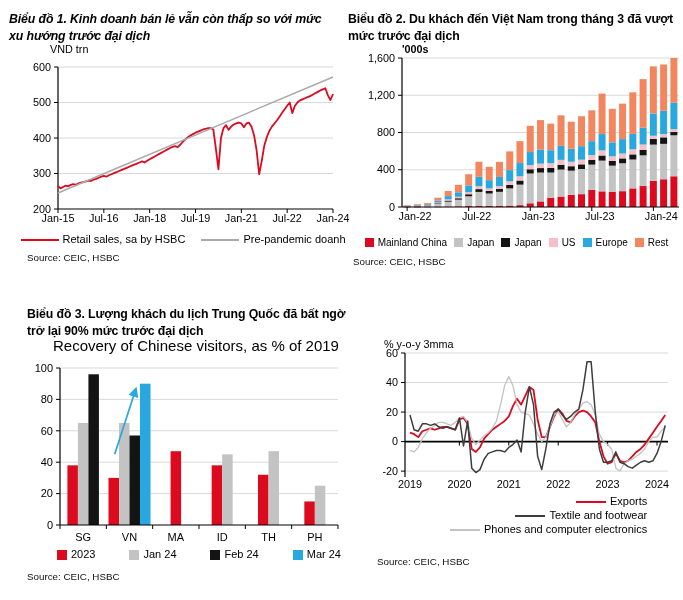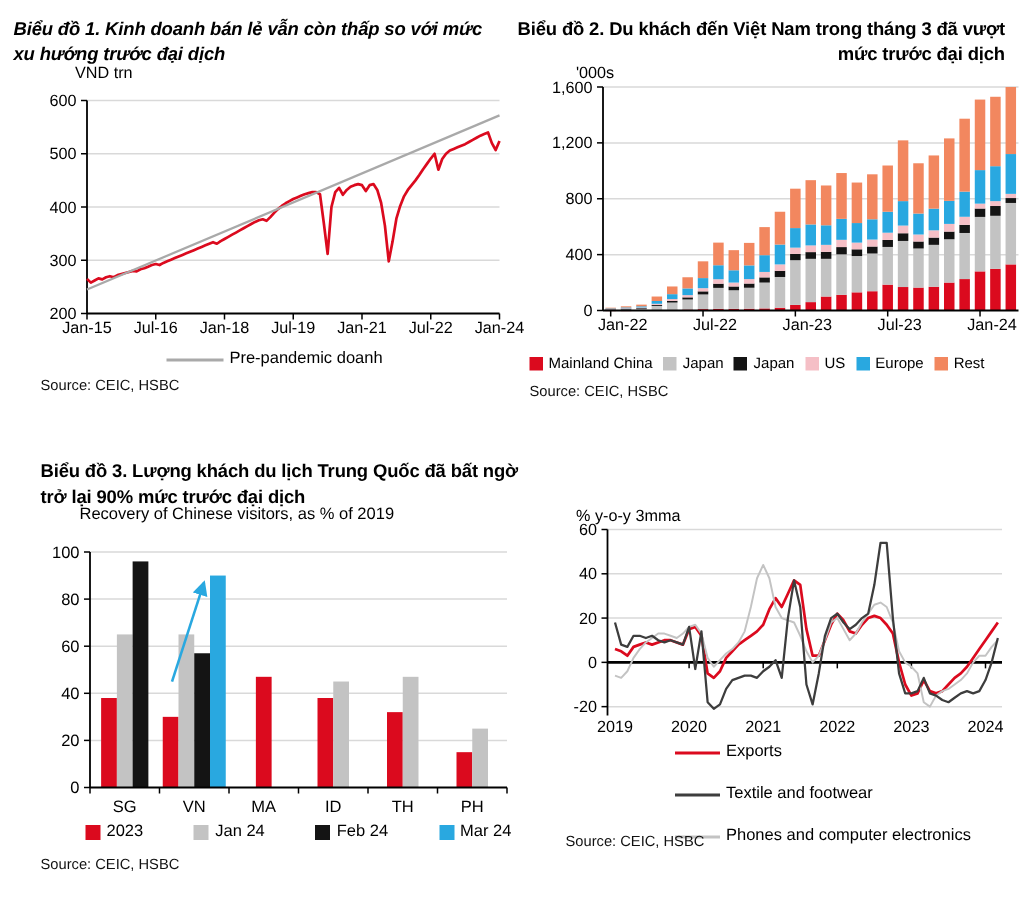--- a/index.html
+++ b/index.html
@@ -1,37 +1,37 @@
 <!DOCTYPE html>
 <html><head>
 <meta charset="utf-8">
 <style>
   html,body{margin:0;padding:0;background:#fff;}
   #page{position:relative;width:683px;height:600px;background:#fff;overflow:hidden;
         font-family:"Liberation Sans","DejaVu Sans",sans-serif;color:#000;}
   .title{position:absolute;font-size:12.3px;font-weight:700;line-height:16.5px;letter-spacing:-0.1px;}
   #title1{left:9px;top:11px;width:314px;font-style:italic;}
-  #title2{left:335px;top:11px;width:335px;text-align:right;}
+  #title2{left:348px;top:11px;width:335px;}
   #title3{left:27px;top:306px;width:322px;}
   #title4{left:348px;top:306px;width:320px;}
   .unit{position:absolute;font-size:10.8px;}
   #unit1{left:50px;top:43px;}
-  #unit2{left:384px;top:43px;}
+  #unit2{left:402px;top:43px;font-weight:bold;}
   #unit4{left:384px;top:338px;}
-  #subtitle3{position:absolute;left:53px;top:337px;font-size:11px;}
+  #subtitle3{position:absolute;left:53px;top:337px;font-size:15px;}
   svg.plot{position:absolute;overflow:visible;}
   #svg1{left:27px;top:58px;}
   #svg2{left:348px;top:50px;}
   #svg3{left:27px;top:358px;}
   #svg4{left:352px;top:348px;}
   .legend{position:absolute;display:flex;align-items:center;font-size:11px;}
   #legend1{left:27px;top:233px;width:312px;justify-content:center;gap:16px;}
-  #legend2{left:338px;top:236px;width:333px;justify-content:center;gap:7px;font-size:10px;}
+  #legend2{left:350px;top:236px;width:333px;justify-content:center;gap:7px;font-size:10px;}
   #legend3{left:57px;top:548px;width:284px;justify-content:space-between;}
-  #legend4{left:450px;top:495px;flex-direction:column;align-items:flex-start;gap:15px;}
+  #legend4{left:450px;top:495px;flex-direction:column;align-items:flex-end;gap:1px;}
   .li{display:flex;align-items:center;gap:4px;line-height:13px;white-space:nowrap;}
   .sw-line{display:inline-block;height:0;border-top:2px solid #000;}
   .sw-sq{display:inline-block;width:9px;height:9px;}
   .source{position:absolute;font-size:9.8px;color:#111;}
   #source1{left:27px;top:252px;}
   #source2{left:353px;top:256px;}
   #source3{left:27px;top:571px;}
   #source4{left:377px;top:556px;}
   text{font-family:"Liberation Sans","DejaVu Sans",sans-serif;fill:#000;}
 </style>
@@ -70,20 +70,24 @@
       <text x="76.83333333333334" y="164" text-anchor="middle" font-size="10.8">Jul-16</text>
       <text x="122.66666666666667" y="164" text-anchor="middle" font-size="10.8">Jan-18</text>
       <text x="168.5" y="164" text-anchor="middle" font-size="10.8">Jul-19</text>
       <text x="214.33333333333334" y="164" text-anchor="middle" font-size="10.8">Jan-21</text>
       <text x="260.16666666666663" y="164" text-anchor="middle" font-size="10.8">Jul-22</text>
       <text x="306" y="164" text-anchor="middle" font-size="10.8">Jan-24</text>
       <polyline points="31,127.925 33.5462962962963,130.41 36.092592592592595,128.99 38.638888888888886,127.57 41.18518518518518,128.28 43.73148148148148,126.86 46.27777777777778,126.15 48.824074074074076,126.86 51.37037037037037,125.44 53.91666666666667,124.73 56.46296296296296,124.02 59.00925925925926,123.31 61.55555555555556,122.6 64.10185185185185,122.955 66.64814814814815,121.535 69.19444444444444,120.825 71.74074074074073,119.76 74.28703703703704,118.695 76.83333333333334,117.985 79.37962962962962,118.695 81.92592592592592,117.275 84.47222222222223,116.21 87.01851851851852,115.145 89.56481481481481,114.08 92.11111111111111,113.015 94.6574074074074,111.95 97.20370370370371,110.885 99.75,109.82 102.29629629629629,108.755 104.8425925925926,107.69 107.38888888888889,106.625 109.93518518518519,105.56 112.48148148148148,104.495 115.02777777777777,103.43 117.57407407407408,104.495 120.12037037037037,102.72 122.66666666666667,101.3 125.21296296296296,99.88 127.75925925925925,98.46 130.30555555555554,97.04 132.85185185185185,95.62 135.39814814814815,94.2 137.94444444444446,92.78 140.49074074074076,91.36 143.03703703703704,89.94 145.58333333333331,88.875 148.12962962962962,88.165 150.67592592592592,89.23 153.22222222222223,86.745 155.76851851851853,83.905 158.3148148148148,81.42 160.86111111111111,79.29 163.40740740740742,77.515 165.9537037037037,76.095 168.5,74.675 171.0462962962963,73.61 173.59259259259258,72.545 176.13888888888889,71.47999999999999 178.6851851851852,70.77000000000001 181.2314814814815,70.06 183.77777777777777,70.06 186.32407407407408,71.47999999999999 188.87037037037038,90.65 191.41666666666666,111.24 193.96296296296296,80 196.50925925925927,70.06 199.05555555555554,67.22 201.60185185185185,71.83500000000001 204.14814814814815,68.64 206.69444444444446,66.50999999999999 209.24074074074073,65.445 211.78703703703704,64.735 214.33333333333334,65.445 216.87962962962962,69.35 219.42592592592592,65.445 221.97222222222223,64.735 224.5185185185185,68.64 227.0648148148148,77.16 229.61111111111111,92.425 232.15740740740742,116.21 234.7037037037037,103.075 237.25,87.81 239.7962962962963,79.29 242.34259259259258,72.9 244.88888888888889,68.64 247.4351851851852,65.445 249.9814814814815,62.25 252.52777777777777,58.7 255.07407407407408,54.795 257.6203703703704,51.245 260.16666666666663,47.695 262.71296296296293,44.5 265.25925925925924,55.15 267.80555555555554,48.05 270.35185185185185,44.5 272.89814814814815,42.37 275.44444444444446,41.305 277.99074074074076,40.239999999999995 280.53703703703707,39.175 283.08333333333337,38.11 285.6296296296296,36.69 288.1759259259259,35.269999999999996 290.72222222222223,33.85 293.26851851851853,32.43 295.81481481481484,31.365 298.3611111111111,30.3 300.9074074074074,37.4 303.4537037037037,42.015 306,35.980000000000004" fill="none" stroke="#DB0A1E" stroke-width="1.8" stroke-linejoin="round"></polyline>
       <polyline points="31,135.025 306,18.939999999999998" fill="none" stroke="#A9A9A9" stroke-width="1.5" stroke-linejoin="round"></polyline>
     </svg>
   <div class="legend" id="legend1">
+      <span class="li">
+        <span class="sw-line" style="width: 38px; border-top-color: rgb(219, 10, 30);"></span>
+        <span>Retail sales, sa by HSBC</span>
+      </span>
       <span class="li">
         <span class="sw-line" style="width: 38px; border-top-color: rgb(169, 169, 169);"></span>
         <span>Pre-pandemic doanh</span>
       </span>
     </div>
   <div class="source" id="source1">Source: CEIC, HSBC</div>
 
   <div class="title" id="title2">Biểu đồ 2. Du khách đến Việt Nam trong tháng 3 đã vượt mức trước đại dịch</div>
   <div class="unit" id="unit2">'000s</div>
   <svg class="plot" id="svg2" width="335" height="182">

